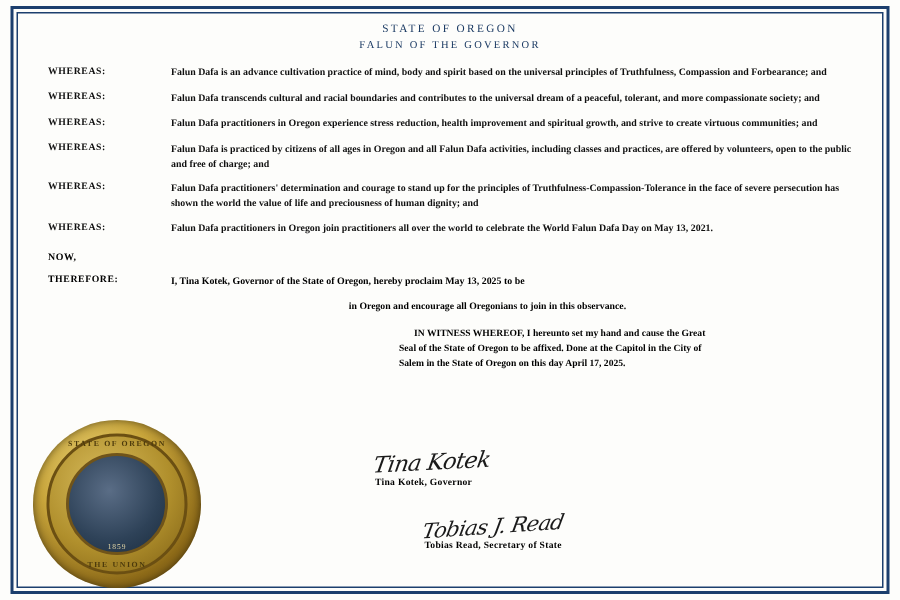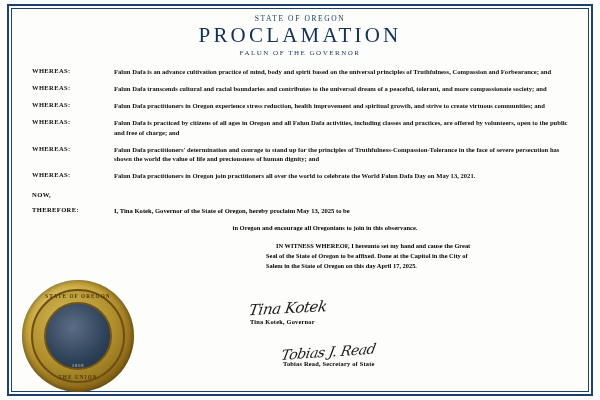--- a/index.html
+++ b/index.html
@@ -232,21 +232,20 @@
 <body>
 
 <div class="page">
   <div class="border-outer"></div>
   <div class="border-inner"></div>
 
   <div class="content">
 
     <div class="header">
       <div class="state-line">STATE OF OREGON</div>
-      <div class="title">PROCLAMATION</div>
       <div class="subtitle">FALUN OF THE GOVERNOR</div>
     </div>
 
     <div class="body-block">
       <div class="clause">
         <div class="clause-label">WHEREAS:</div>
         <div class="clause-text">Falun Dafa is an advance cultivation practice of mind, body and spirit based on the universal principles of Truthfulness, Compassion and Forbearance; and</div>
       </div>
       <div class="clause">
         <div class="clause-label">WHEREAS:</div>

